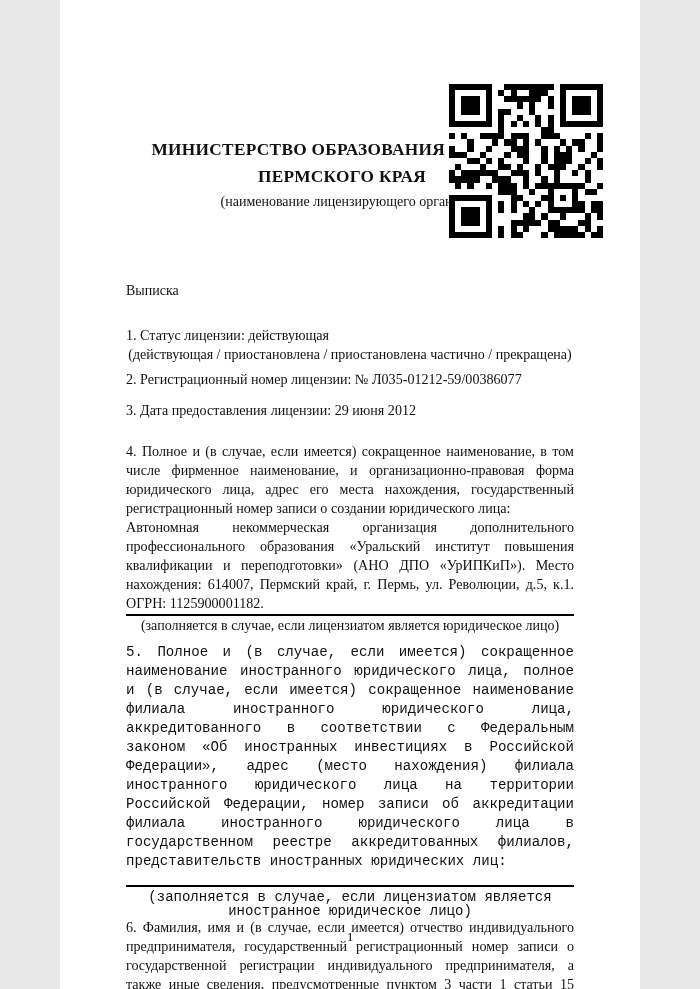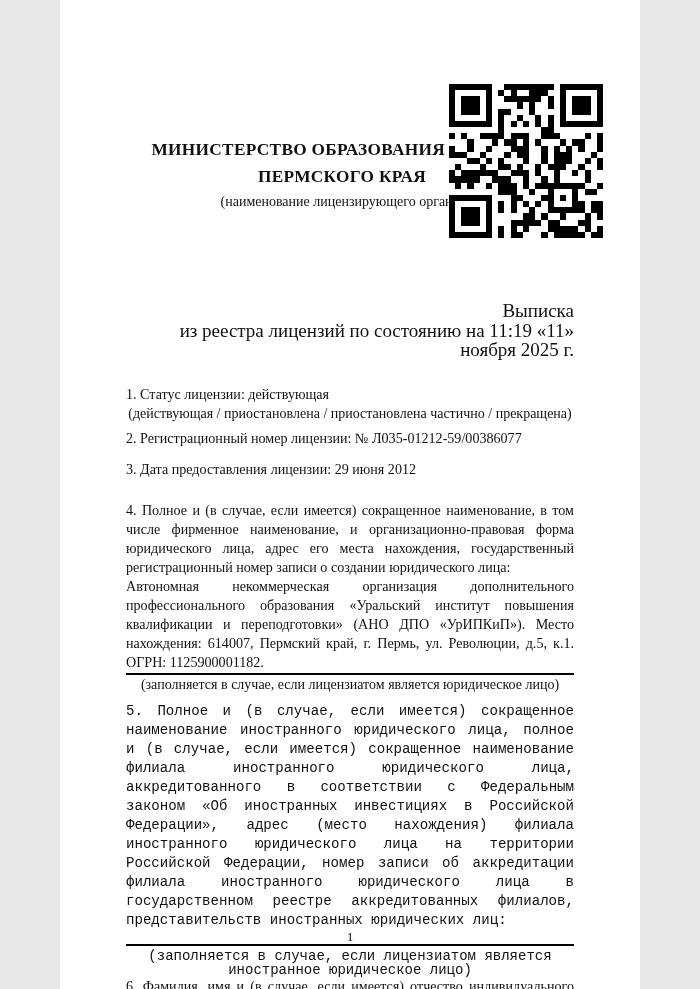--- a/index.html
+++ b/index.html
@@ -39,23 +39,23 @@
     top: 84px;
     right: 37px;
     width: 154px;
     height: 154px;
     background: #ffffff;
   }
   .qr svg { display: block; width: 100%; height: 100%; }
 
   
   .doc-title {
-    margin-top: 92px;
-    text-align: right;
-    font-size: 19px;
+    margin-top: 72px;
+    text-align: left;
+    font-size: 14px;
     line-height: 19.5px;
   }
 
   
   .item { font-size: 14.1px; line-height: 19px; }
   .just { text-align: justify; }
   .field-caption {
     font-size: 14px;
     line-height: 14px;
     text-align: center;
@@ -415,21 +415,20 @@
   <div class="content">
 
     <div class="ministry">
       <div class="ministry-line">МИНИСТЕРСТВО ОБРАЗОВАНИЯ И НАУКИ</div>
       <div class="ministry-line">ПЕРМСКОГО КРАЯ</div>
       <div class="ministry-caption">(наименование лицензирующего органа)</div>
     </div>
 
     <div class="doc-title">
       <div>Выписка</div>
-      <div>из реестра лицензий по состоянию на 11:19 «11» ноября 2025 г.</div>
     </div>
 
     <section class="item" id="item-status">
       <div>1. Статус лицензии: действующая</div>
       <div class="field-caption">(действующая / приостановлена / приостановлена частично / прекращена)</div>
     </section>
 
     <section class="item" id="item-reg">
       <div>2. Регистрационный номер лицензии: № Л035-01212-59/00386077</div>
     </section>

